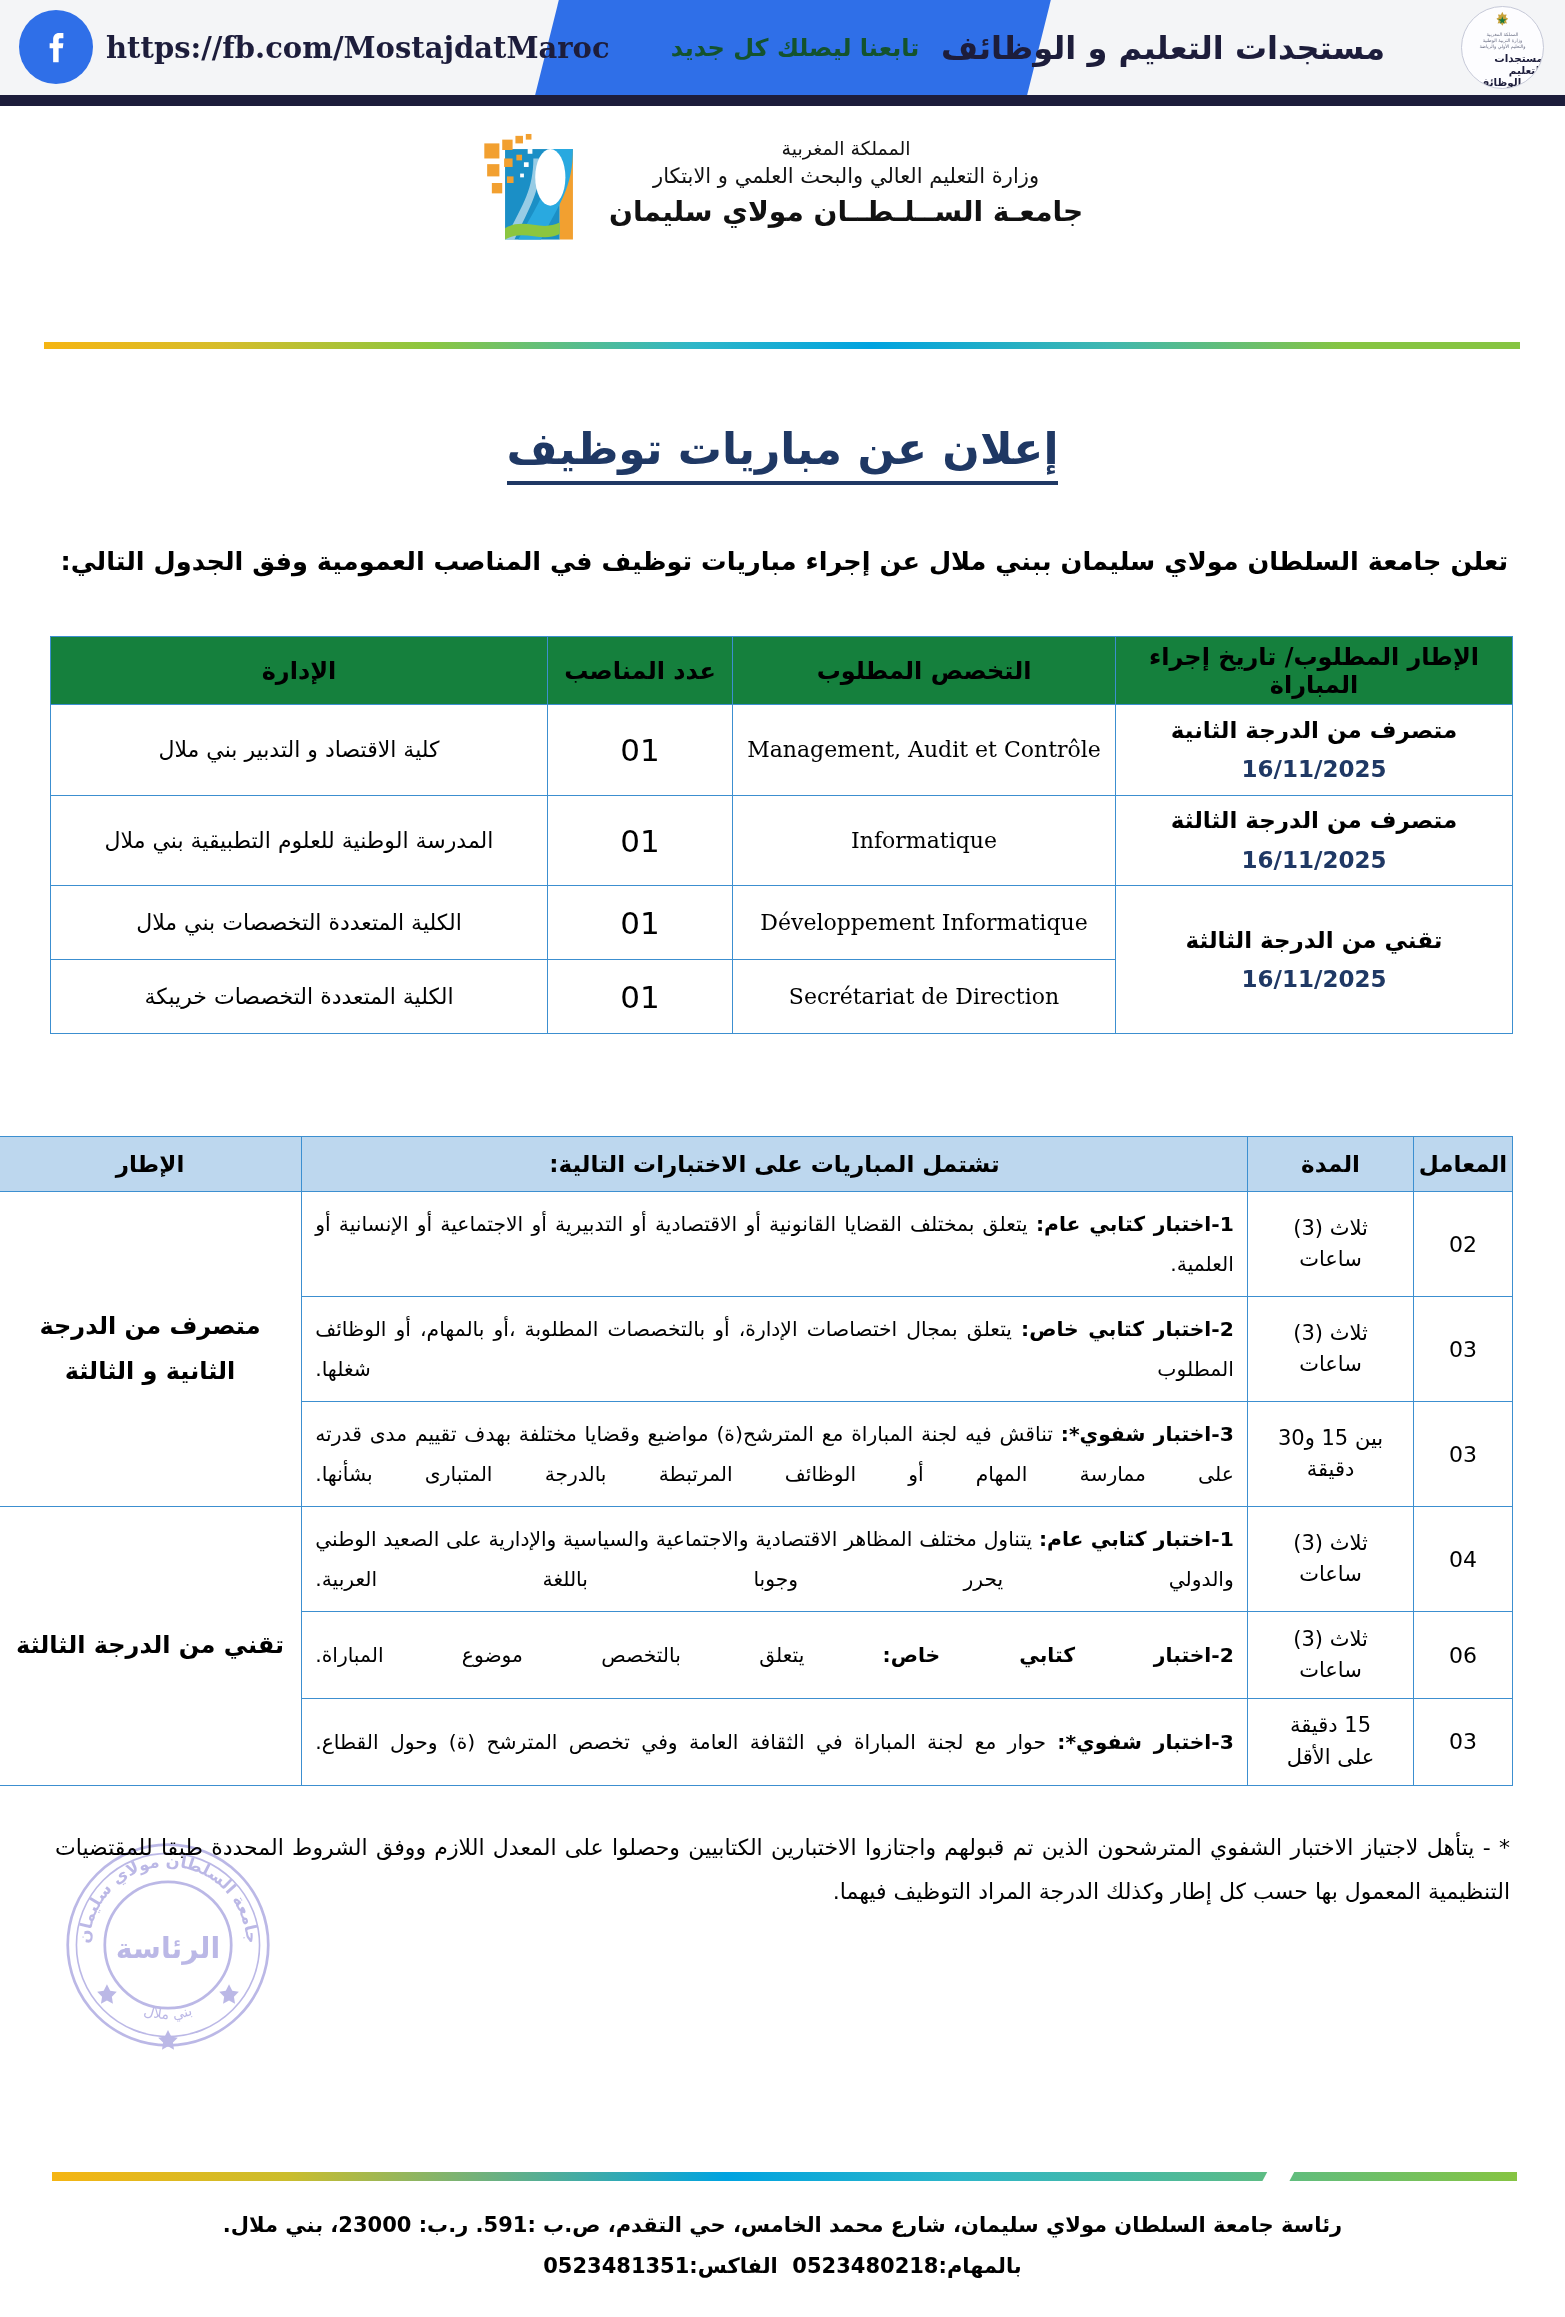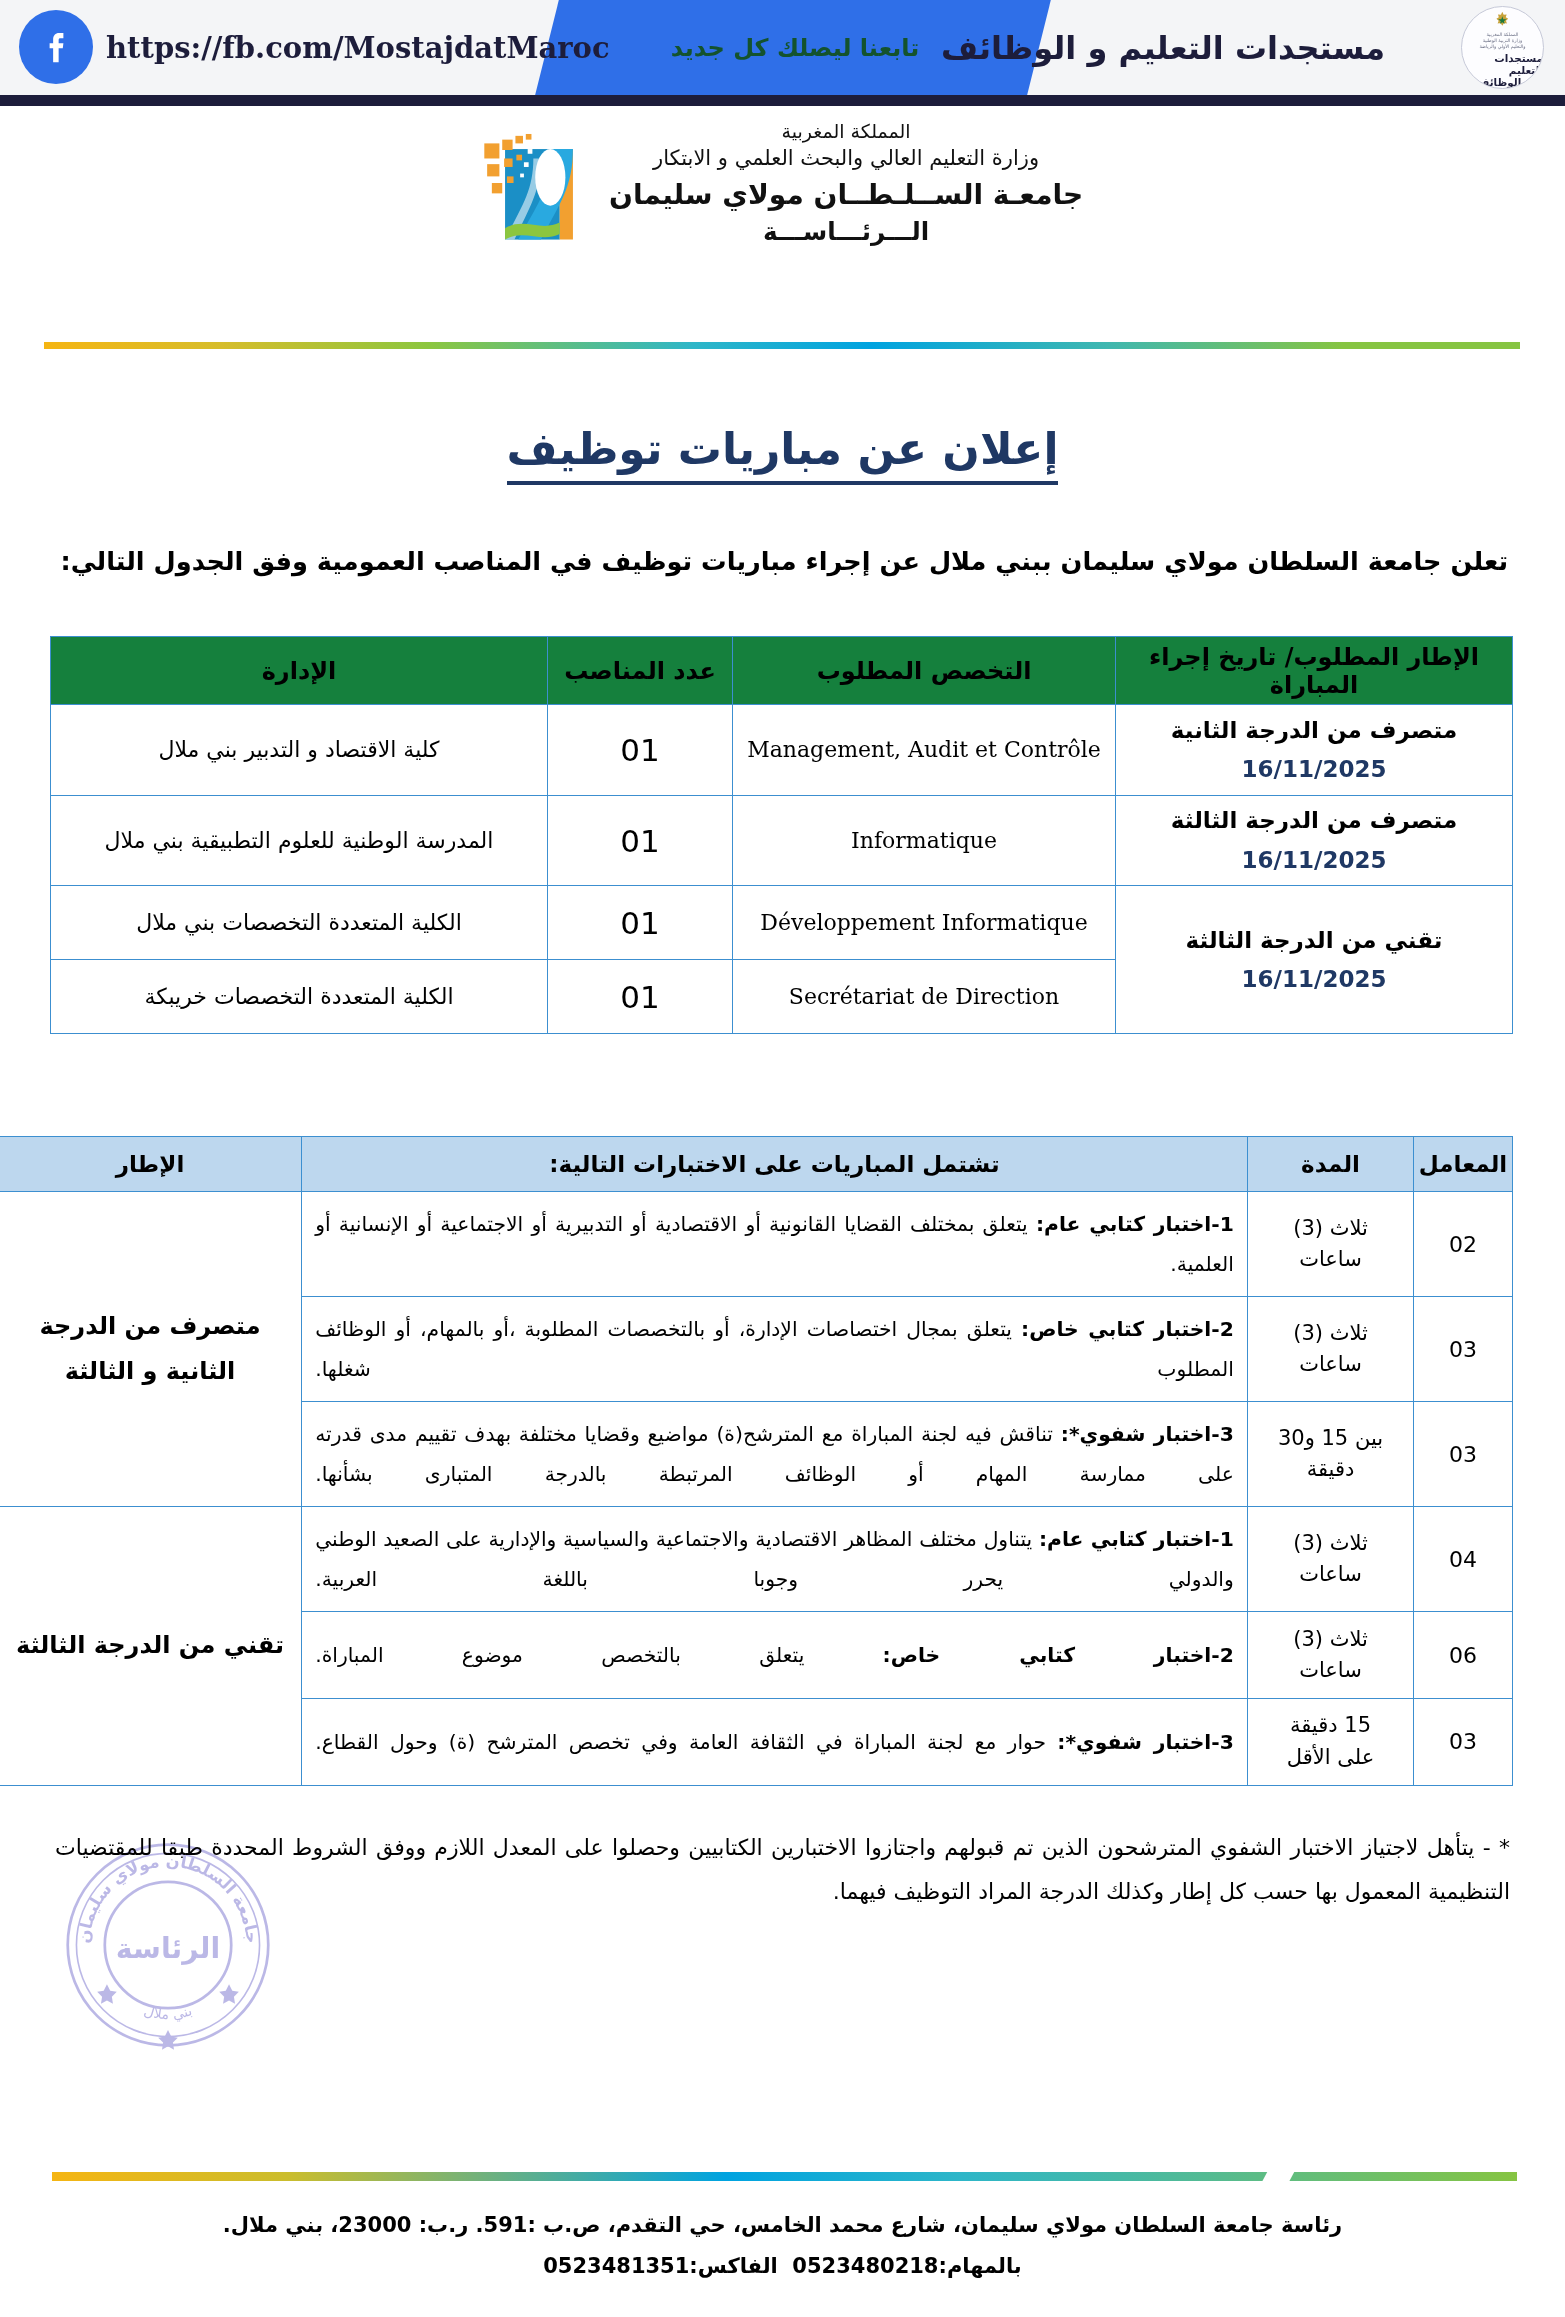--- a/index.html
+++ b/index.html
@@ -284,21 +284,20 @@
 <div class="fb-banner-underline"></div>
 
 <div class="page">
 
   <div class="letterhead">
     <div class="lh-inner">
       <div class="lh-text">
         <div class="lh-l1">المملكة المغربية</div>
         <div class="lh-l2">وزارة التعليم العالي والبحث العلمي و الابتكار</div>
         <div class="lh-l3">جامعـة الســلـطــان مولاي سليمان</div>
-        <div class="lh-l4">الـــرئـــاســـة</div>
       </div>
       <svg class="lh-logo" viewBox="0 0 120 140" aria-hidden="true">
         <rect x="24" y="34" width="58" height="96" fill="#1b8fc6"></rect>
         <path d="M82 34 h14 v96 h-14z" fill="#f2a030"></path>
         <path d="M96 34 c0 40 -14 58 -34 96 l-24 0 c22 -40 36 -58 36 -96z" fill="#29a9e0"></path>
         <path d="M62 44 c0 34 -12 52 -28 86 h-10 c18 -36 30 -52 30 -86z" fill="#ffffff" opacity=".55"></path>
         <ellipse cx="72" cy="64" rx="16" ry="30" fill="#ffffff"></ellipse>
         <rect x="2" y="28" width="16" height="16" fill="#f2a030"></rect>
         <rect x="21" y="24" width="11" height="11" fill="#f2a030"></rect>
         <rect x="35" y="20" width="8" height="8" fill="#f2a030"></rect>

